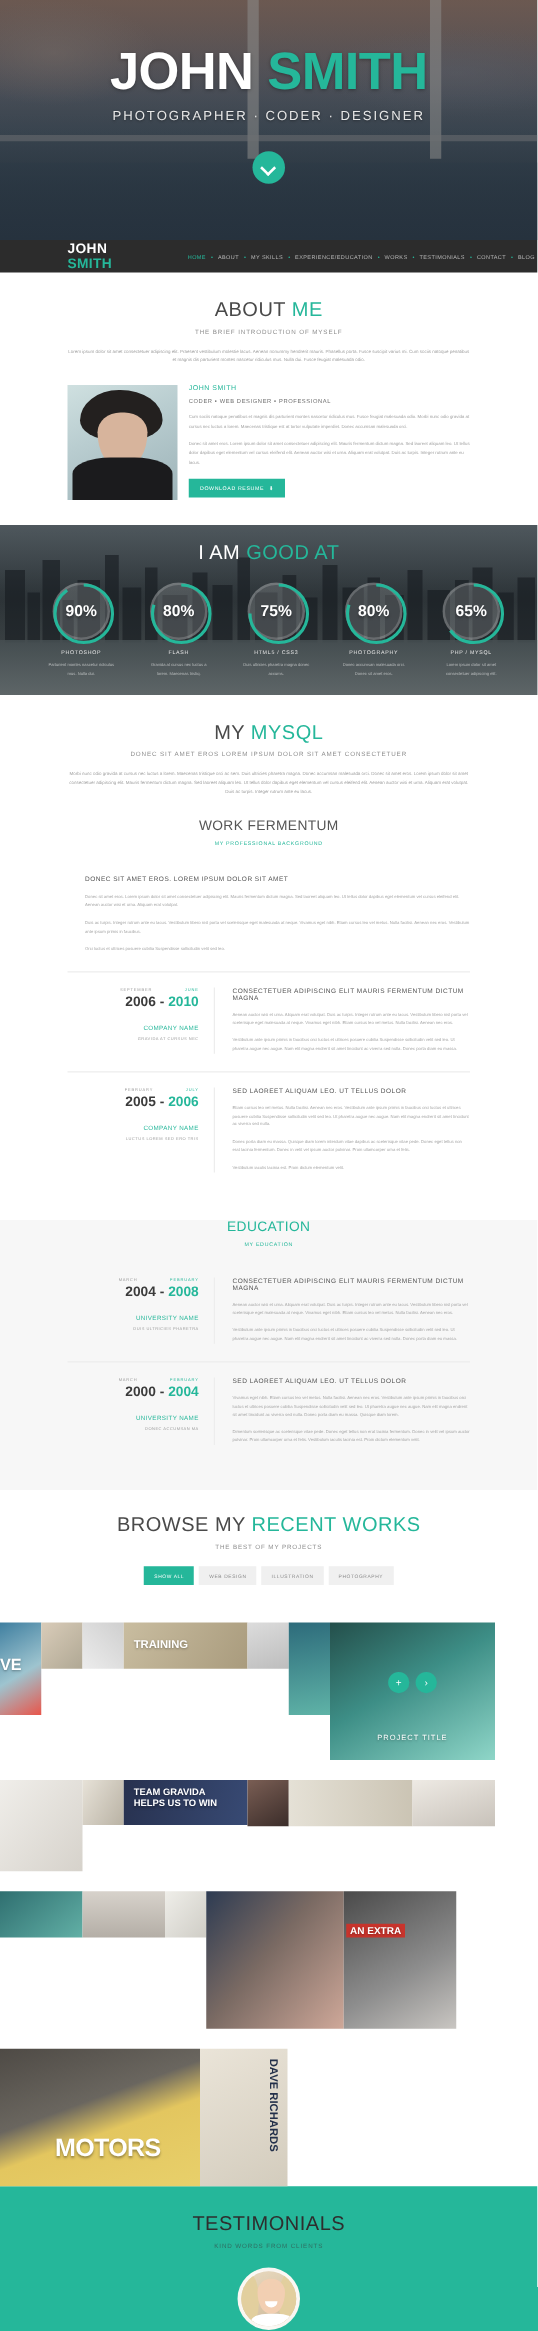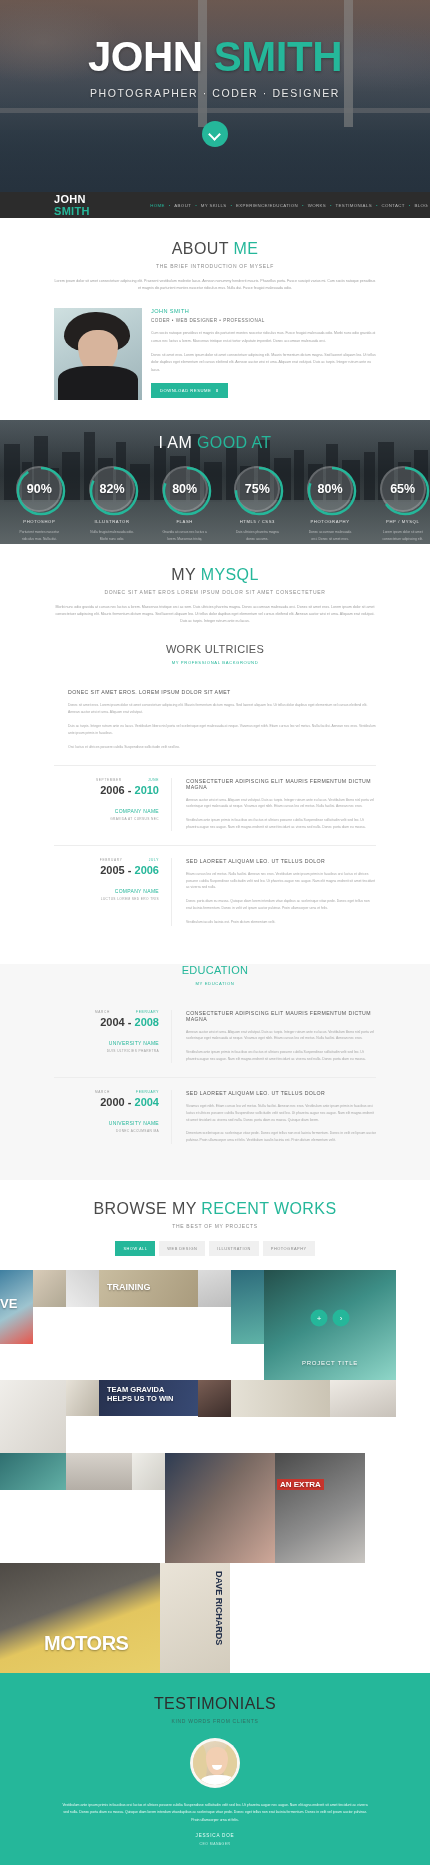--- a/index.html
+++ b/index.html
@@ -128,21 +128,21 @@
   }
   .btn-primary {
     display: inline-flex; align-items: center; gap: 4px;
     background: #25b79a; color: #fff; border: none;
     font-size: 4.2px; letter-spacing: .5px; padding: 5px 9px;
     margin-top: 9px; cursor: pointer; font-family: inherit;
   }
 
   
   .skills {
-    position: relative; padding: 14px 0 2px;
+    position: relative; padding: 14px 0 14px;
     background: linear-gradient(180deg,#3a4248 0%,#2e3539 40%,#404648 75%,#525a5c 100%);
     overflow: hidden;
   }
   .skills .sky {
     position: absolute; inset: 0;
     background: linear-gradient(180deg, rgba(95,105,110,.55), rgba(35,42,46,.25) 45%, rgba(58,66,68,.5));
   }
   .skyline { position: absolute; left: 0; right: 0; bottom: 42px; height: 72px; }
   .skyline i {
     position: absolute; bottom: 0; background: rgba(22,28,32,.62); display: block;
@@ -210,21 +210,21 @@
   
   .works { background: #fff; padding-top: 20px; }
   .filters { display: flex; justify-content: center; gap: 4px; margin-top: 12px; }
   .filter {
     font-size: 3.9px; letter-spacing: .5px; color: #8b8b8b;
     background: #f0f0f0; border: none; padding: 5px 8px; cursor: pointer;
     font-family: inherit;
   }
   .filter.active { background: #25b79a; color: #fff; }
   .grid { display: flex; flex-wrap: wrap; margin-top: 14px; }
-  .cell { position: relative; overflow: hidden; }
+  .cell { position: relative; overflow: hidden; margin-top: 16px; }
   .cell .lbl {
     position: absolute; color: #fff; font-weight: bold;
     text-shadow: 0 1px 2px rgba(0,0,0,.35);
   }
   .hover-actions {
     position: absolute; left: 50%; top: 44%; transform: translate(-50%,-50%);
     display: flex; gap: 5px;
   }
   .hover-actions span {
     width: 17px; height: 17px; border-radius: 50%; background: #25b79a;
@@ -379,54 +379,44 @@
                 <circle cx="25" cy="25" r="23" fill="none" stroke="#25b79a" stroke-width="2.5" stroke-dasharray="130.1 14.5" transform="rotate(-90 25 25)"></circle>
               </svg>
             <span class="val"><span>90</span>%</span>
           </div>
           <div class="skill-name">PHOTOSHOP</div>
           <div class="skill-desc">Parturient montes nascetur ridiculus mus. Nulla dui.</div>
         </div>
         <div class="skill">
           <div class="dial">
             <svg width="50" height="50" viewBox="0 0 50 50">
-                <circle cx="25" cy="25" r="23" fill="none" stroke="#25b79a" stroke-width="2.5" stroke-dasharray="118.5 26.0" transform="rotate(-90 25 25)"></circle>
+                <circle cx="25" cy="25" r="23" fill="none" stroke="#25b79a" stroke-width="2.5" stroke-dasharray="115.6 28.9" transform="rotate(-90 25 25)"></circle>
               </svg>
-            <span class="val"><span>82</span>%</span>
-          </div>
-          <div class="skill-name">ILLUSTRATOR</div>
-          <div class="skill-desc">Nulla feugiat malesuada odio. Morbi nunc odio.</div>
+            <span class="val"><span>80</span>%</span>
+          </div>
+          <div class="skill-name">FLASH</div>
+          <div class="skill-desc">Gravida at cursus nec luctus a lorem. Maecenas tristiq.</div>
+        </div>
+        <div class="skill">
+          <div class="dial">
+            <svg width="50" height="50" viewBox="0 0 50 50">
+                <circle cx="25" cy="25" r="23" fill="none" stroke="#25b79a" stroke-width="2.5" stroke-dasharray="108.4 36.1" transform="rotate(-90 25 25)"></circle>
+              </svg>
+            <span class="val"><span>75</span>%</span>
+          </div>
+          <div class="skill-name">HTML5 / CSS3</div>
+          <div class="skill-desc">Duis ultricies pharetra magna donec accums.</div>
         </div>
         <div class="skill">
           <div class="dial">
             <svg width="50" height="50" viewBox="0 0 50 50">
                 <circle cx="25" cy="25" r="23" fill="none" stroke="#25b79a" stroke-width="2.5" stroke-dasharray="115.6 28.9" transform="rotate(-90 25 25)"></circle>
               </svg>
             <span class="val"><span>80</span>%</span>
           </div>
-          <div class="skill-name">FLASH</div>
-          <div class="skill-desc">Gravida at cursus nec luctus a lorem. Maecenas tristiq.</div>
-        </div>
-        <div class="skill">
-          <div class="dial">
-            <svg width="50" height="50" viewBox="0 0 50 50">
-                <circle cx="25" cy="25" r="23" fill="none" stroke="#25b79a" stroke-width="2.5" stroke-dasharray="108.4 36.1" transform="rotate(-90 25 25)"></circle>
-              </svg>
-            <span class="val"><span>75</span>%</span>
-          </div>
-          <div class="skill-name">HTML5 / CSS3</div>
-          <div class="skill-desc">Duis ultricies pharetra magna donec accums.</div>
-        </div>
-        <div class="skill">
-          <div class="dial">
-            <svg width="50" height="50" viewBox="0 0 50 50">
-                <circle cx="25" cy="25" r="23" fill="none" stroke="#25b79a" stroke-width="2.5" stroke-dasharray="115.6 28.9" transform="rotate(-90 25 25)"></circle>
-              </svg>
-            <span class="val"><span>80</span>%</span>
-          </div>
           <div class="skill-name">PHOTOGRAPHY</div>
           <div class="skill-desc">Donec accumsan malesuada orci. Donec sit amet eros.</div>
         </div>
         <div class="skill">
           <div class="dial">
             <svg width="50" height="50" viewBox="0 0 50 50">
                 <circle cx="25" cy="25" r="23" fill="none" stroke="#25b79a" stroke-width="2.5" stroke-dasharray="93.9 50.6" transform="rotate(-90 25 25)"></circle>
               </svg>
             <span class="val"><span>65</span>%</span>
           </div>
@@ -437,21 +427,21 @@
     </div>
   </section>
 
   <section class="sec resume">
     <h2 class="sec-title">
       <span>MY </span><span class="accent">MYSQL</span>
     </h2>
     <div class="sec-sub">DONEC SIT AMET EROS LOREM IPSUM DOLOR SIT AMET CONSECTETUER</div>
     <p class="sec-lead">Morbi nunc odio gravida at cursus nec luctus a lorem. Maecenas tristique orci ac sem. Duis ultricies pharetra magna. Donec accumsan malesuada orci. Donec sit amet eros. Lorem ipsum dolor sit amet consectetuer adipiscing elit. Mauris fermentum dictum magna. Sed laoreet aliquam leo. Ut tellus dolor dapibus eget elementum vel cursus eleifend elit. Aenean auctor wisi et urna. Aliquam erat volutpat. Duis ac turpis. Integer rutrum ante eu lacus.</p>
 
-    <h3 class="block-title">WORK ULTRICIES</h3>
+    <h3 class="block-title">WORK FERMENTUM</h3>
     <div class="block-sub">MY PROFESSIONAL BACKGROUND</div>
 
     <div class="tl-list">
       <div class="tl-item">
         <div class="tl-right">
           <div class="tl-head">DONEC SIT AMET EROS. LOREM IPSUM DOLOR SIT AMET</div>
           <p class="tl-p">Donec sit amet eros. Lorem ipsum dolor sit amet consectetuer adipiscing elit. Mauris fermentum dictum magna. Sed laoreet aliquam leo. Ut tellus dolor dapibus eget elementum vel cursus eleifend elit. Aenean auctor wisi et urna. Aliquam erat volutpat.</p>
           <p class="tl-p">Duis ac turpis. Integer rutrum ante eu lacus. Vestibulum libero nisl porta vel scelerisque eget malesuada at neque. Vivamus eget nibh. Etiam cursus leo vel metus. Nulla facilisi. Aenean nec eros. Vestibulum ante ipsum primis in faucibus.</p>
           <p class="tl-p">Orci luctus et ultrices posuere cubilia Suspendisse sollicitudin velit sed leo.</p>
         </div>

